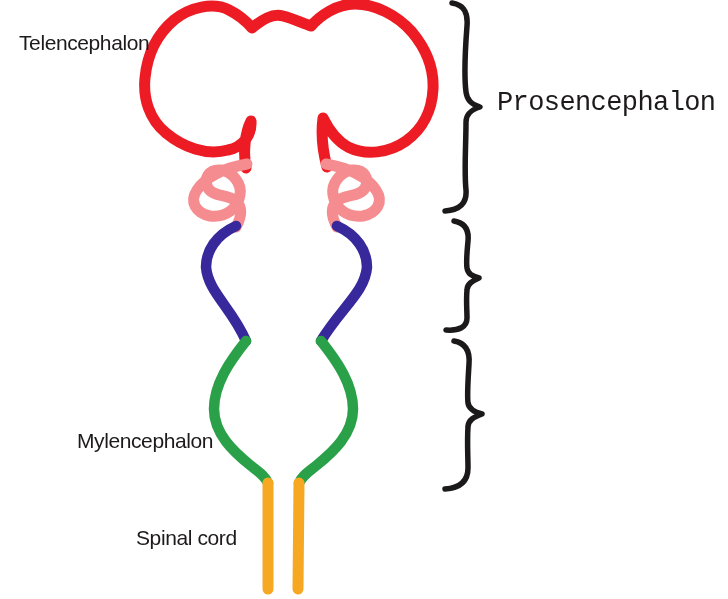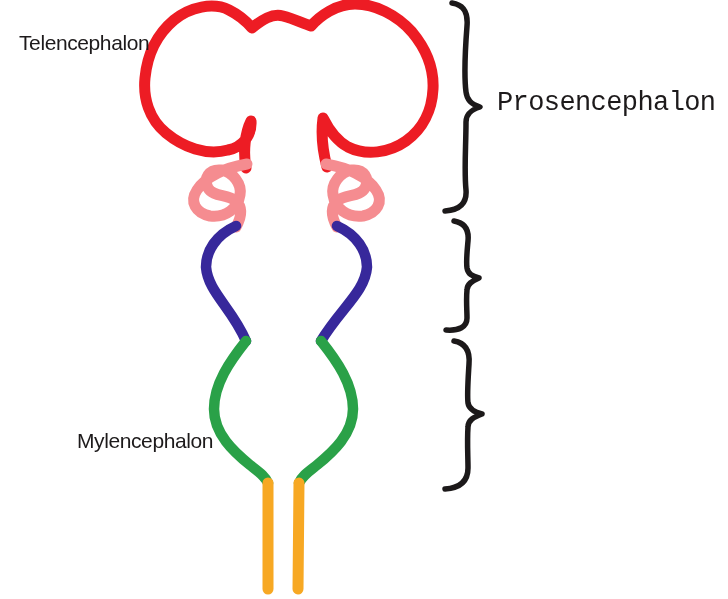--- a/index.html
+++ b/index.html
@@ -117,16 +117,17 @@
     <path stroke-width="5.5" d="M454,341 C466,343 470,352 469,364
              C468,381 467,394 468,403
              C469,409 474,412 482,414
              C474,417 468,420 468,427
              C467,441 468,457 468,468
              C468,481 460,488 445,489" stroke="#1c191a"></path>
   </svg>
 
   <div class="lbl lbl-left pos-telencephalon">Telencephalon</div>
   <div class="lbl lbl-left pos-mylencephalon">Mylencephalon</div>
+  <div class="lbl lbl-left pos-spinal-cord">Spinal cord</div>
 
   <div class="lbl lbl-right pos-prosencephalon">Prosencephalon</div>
 
 </div>
 
 </body></html>

